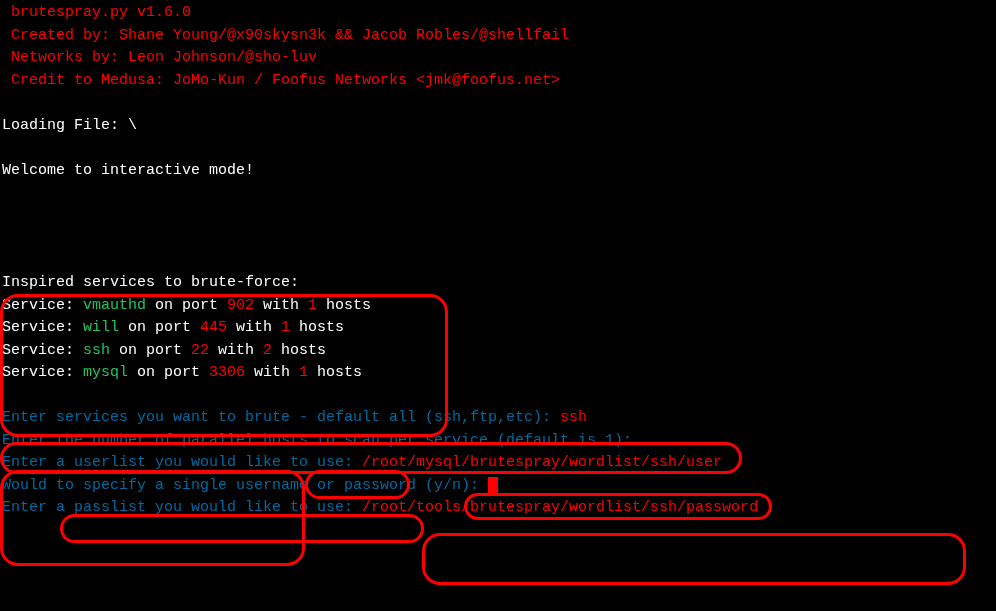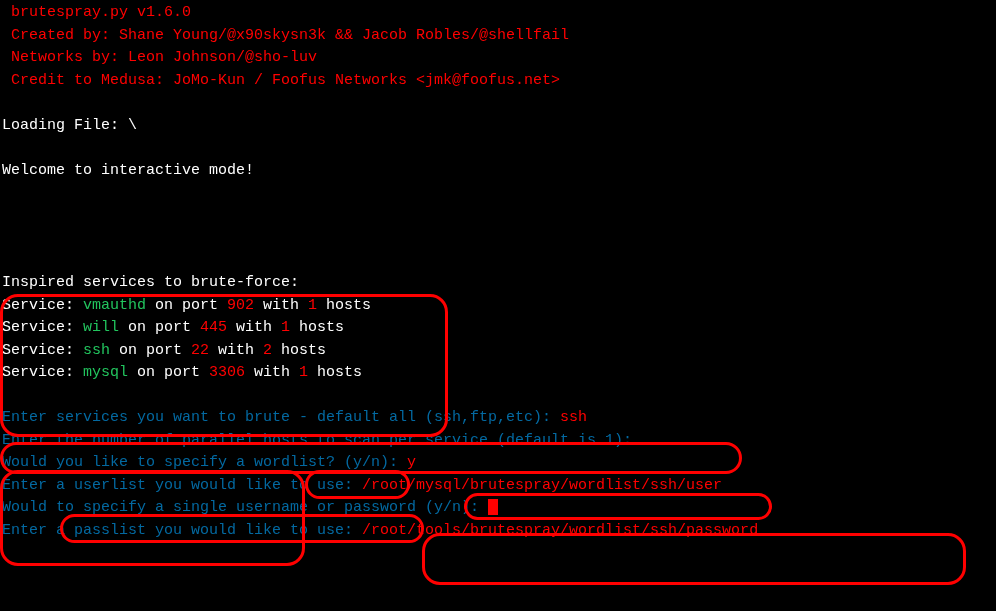--- a/index.html
+++ b/index.html
@@ -99,21 +99,20 @@
   <div class="line">&nbsp;</div>
   <div class="line">&nbsp;</div>
   <div class="line white">Inspired services to brute-force:</div>
   <div class="line"><span class="white">Service: </span><span class="green">vmauthd</span><span class="white"> on port </span><span class="red">902</span><span class="white"> with </span><span class="red">1</span><span class="white"> hosts</span></div>
   <div class="line"><span class="white">Service: </span><span class="green">will</span><span class="white"> on port </span><span class="red">445</span><span class="white"> with </span><span class="red">1</span><span class="white"> hosts</span></div>
   <div class="line"><span class="white">Service: </span><span class="green">ssh</span><span class="white"> on port </span><span class="red">22</span><span class="white"> with </span><span class="red">2</span><span class="white"> hosts</span></div>
   <div class="line"><span class="white">Service: </span><span class="green">mysql</span><span class="white"> on port </span><span class="red">3306</span><span class="white"> with </span><span class="red">1</span><span class="white"> hosts</span></div>
   <div class="line">&nbsp;</div>
   <div class="line"><span class="blue">Enter services you want to brute - default all (ssh,ftp,etc): </span><span class="red">ssh</span></div>
   <div class="line blue">Enter the number of parallel hosts to scan per service (default is 1):</div>
-  <div class="line"><span class="blue">Would you like to specify a wordlist? (y/n): </span><span class="red">y</span></div>
   <div class="line"><span class="blue">Enter a userlist you would like to use: </span><span class="red">/root/mysql/brutespray/wordlist/ssh/user</span></div>
   <div class="line"><span class="blue">Would to specify a single username or password (y/n): </span><span class="cursor"></span></div>
   <div class="line"><span class="blue">Enter a passlist you would like to use: </span><span class="red">/root/tools/brutespray/wordlist/ssh/password</span></div>
 </div>
 
 <div class="annotation-box box1"></div>
 <div class="annotation-box box2"></div>
 <div class="annotation-box box3"></div>
 <div class="annotation-box box4"></div>
 <div class="annotation-box box5"></div>

